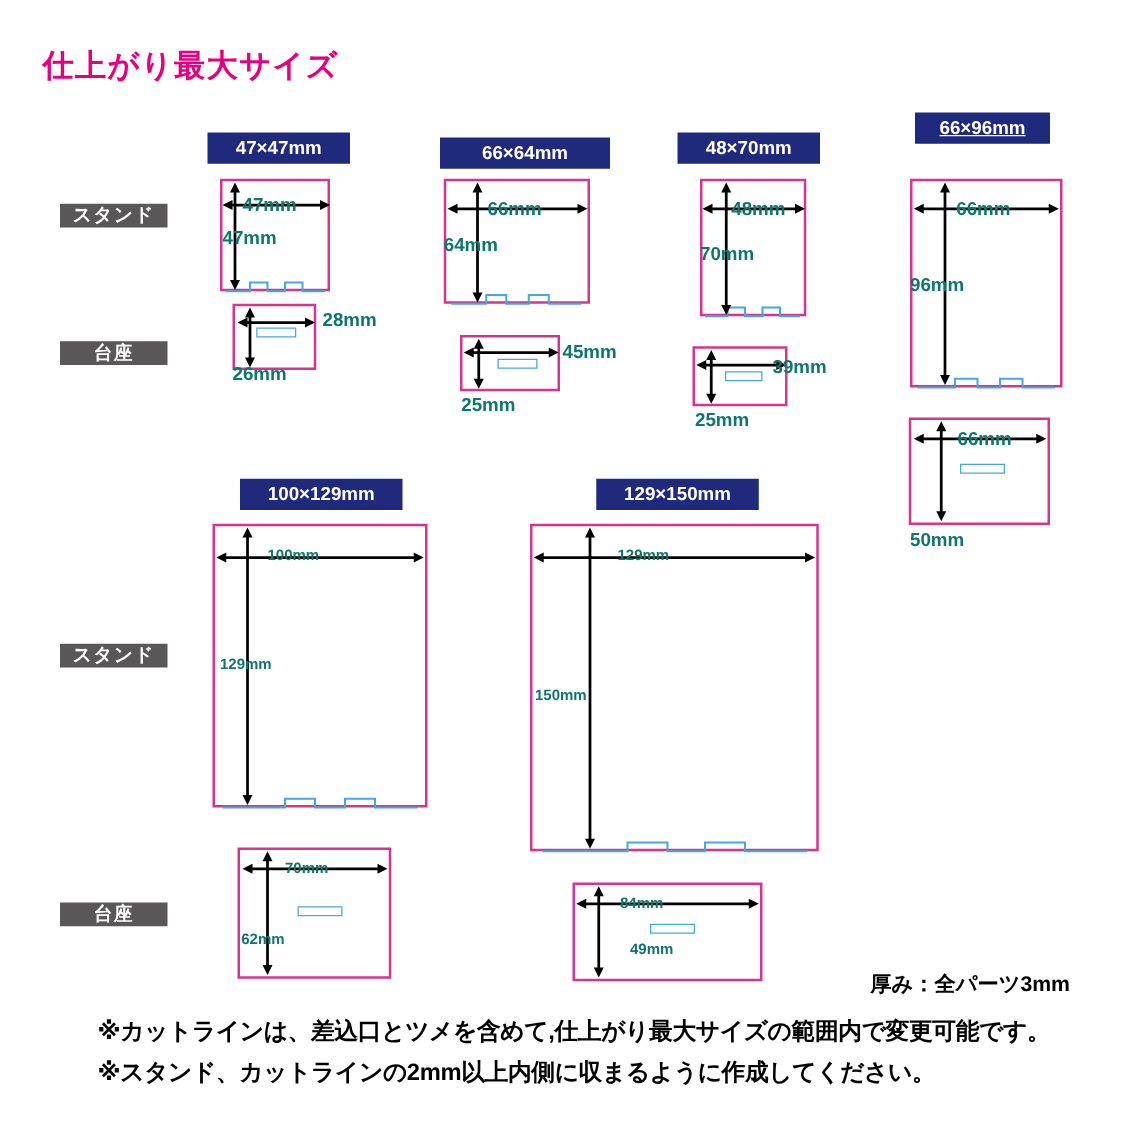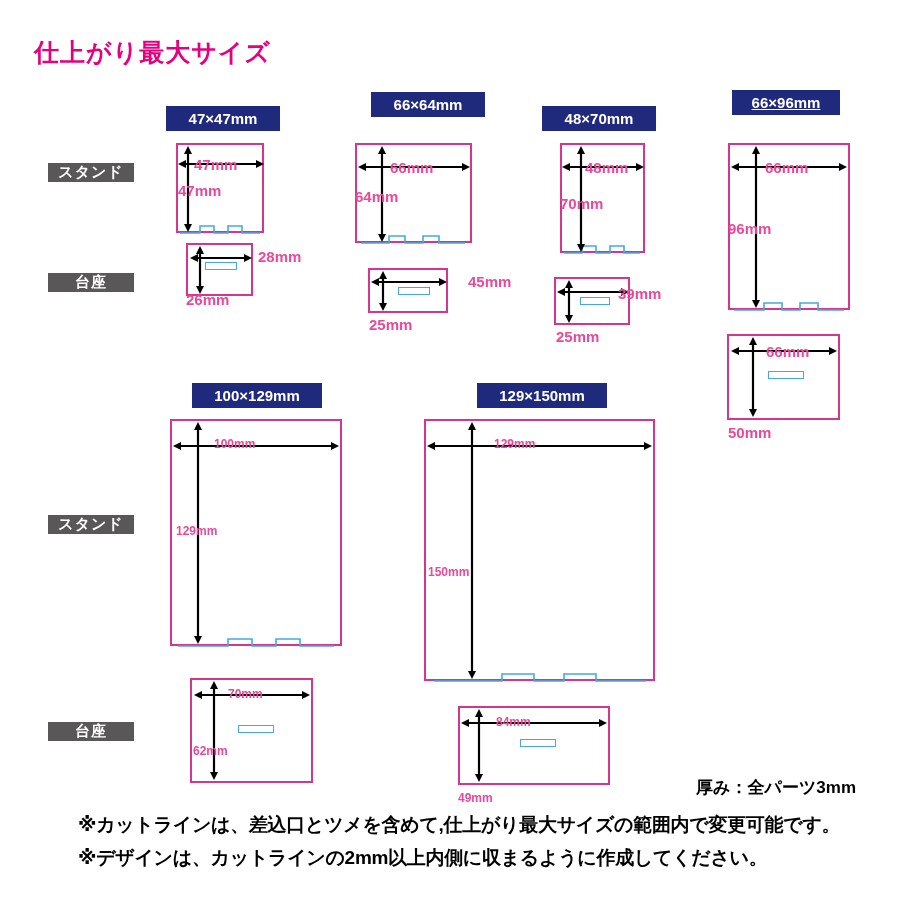--- a/index.html
+++ b/index.html
@@ -87,21 +87,21 @@
     position: absolute;
     pointer-events: none;
   }
   .dim svg { display: block; overflow: visible; }
 
   
   .dim-text {
     position: absolute;
     font-size: 15px;
     font-weight: bold;
-    color: #ec4899;
+    color: #0f766e;
     white-space: nowrap;
     background: transparent;
   }
   .dim-text.big { font-size: 12px; }
 
   
   .thickness-note {
     position: absolute;
     right: 44px;
     top: 776px;
@@ -170,21 +170,21 @@
 <div class="dim" style="left:194px; top:246px;">
   <svg width="12" height="48" viewBox="0 0 12 48">
     <line x1="6" y1="4" x2="6" y2="44" stroke="#000" stroke-width="2.2"></line>
     <polygon points="6,0 2,8 10,8" fill="#000"></polygon>
     <polygon points="6,48 2,40 10,40" fill="#000"></polygon>
   </svg>
 </div>
 <div class="dim-text" style="left:258px; top:248px;">28mm</div>
 <div class="dim-text" style="left:186px; top:291px;">26mm</div>
 
-<div class="size-badge" style="left:352px; top:92px; width:114px;margin-left:19px;">66×64mm</div>
+<div class="size-badge" style="left:352px; top:110px; width:136px;">66×64mm</div>
 
 <div class="part" style="left:355px; top:143px; width:117px; height:100px;"></div>
 <div class="tabs" style="left:355px; top:223px;">
   <svg width="118" height="22" viewBox="0 0 118 22">
     <path d="M6 20 L34 20 L34 13 L50 13 L50 20 L68 20 L68 13 L84 13 L84 20 L110 20" fill="none" stroke="#45a8e0" stroke-width="1.6"></path>
   </svg>
 </div>
 <div class="dim" style="left:358px; top:161px;">
   <svg width="112" height="12" viewBox="0 0 112 12">
     <line x1="4" y1="6" x2="108" y2="6" stroke="#000" stroke-width="2.2"></line>
@@ -211,21 +211,21 @@
     <polygon points="76,6 68,2 68,10" fill="#000"></polygon>
   </svg>
 </div>
 <div class="dim" style="left:377px; top:271px;">
   <svg width="12" height="40" viewBox="0 0 12 40">
     <line x1="6" y1="4" x2="6" y2="36" stroke="#000" stroke-width="2.2"></line>
     <polygon points="6,0 2,8 10,8" fill="#000"></polygon>
     <polygon points="6,40 2,32 10,32" fill="#000"></polygon>
   </svg>
 </div>
-<div class="dim-text" style="left:468px; top:273px;">45mm</div>
+<div class="dim-text" style="left:450px; top:273px;">45mm</div>
 <div class="dim-text" style="left:369px; top:316px;">25mm</div>
 
 <div class="size-badge" style="left:542px; top:106px; width:114px;">48×70mm</div>
 
 <div class="part" style="left:560px; top:143px; width:85px; height:110px;"></div>
 <div class="tabs" style="left:560px; top:233px;">
   <svg width="86" height="22" viewBox="0 0 86 22">
     <path d="M4 20 L22 20 L22 13 L36 13 L36 20 L50 20 L50 13 L64 13 L64 20 L80 20" fill="none" stroke="#45a8e0" stroke-width="1.6"></path>
   </svg>
 </div>
@@ -369,36 +369,36 @@
   </svg>
 </div>
 <div class="dim" style="left:466px; top:422px;">
   <svg width="12" height="257" viewBox="0 0 12 257">
     <line x1="6" y1="4" x2="6" y2="253" stroke="#000" stroke-width="2.2"></line>
     <polygon points="6,0 2,8 10,8" fill="#000"></polygon>
     <polygon points="6,257 2,249 10,249" fill="#000"></polygon>
   </svg>
 </div>
 <div class="dim-text big" style="left:494px; top:437px;">129mm</div>
-<div class="dim-text big" style="left:428px; top:565px;">150mm</div>
+<div class="dim-text big" style="left:428px; top:549px;">150mm</div>
 
 <div class="part" style="left:458px; top:706px; width:152px; height:79px;"></div>
 <div class="slot" style="left:520px; top:739px; width:36px; height:8px;"></div>
 <div class="dim" style="left:461px; top:717px;">
   <svg width="146" height="12" viewBox="0 0 146 12">
     <line x1="4" y1="6" x2="142" y2="6" stroke="#000" stroke-width="2.2"></line>
     <polygon points="0,6 8,2 8,10" fill="#000"></polygon>
     <polygon points="146,6 138,2 138,10" fill="#000"></polygon>
   </svg>
 </div>
 <div class="dim" style="left:473px; top:709px;">
   <svg width="12" height="73" viewBox="0 0 12 73">
     <line x1="6" y1="4" x2="6" y2="69" stroke="#000" stroke-width="2.2"></line>
     <polygon points="6,0 2,8 10,8" fill="#000"></polygon>
     <polygon points="6,73 2,65 10,65" fill="#000"></polygon>
   </svg>
 </div>
 <div class="dim-text big" style="left:496px; top:715px;">84mm</div>
-<div class="dim-text big" style="left:458px; top:791px;">49mm</div>
+<div class="dim-text big" style="left:458px; top:752px;padding-left:46px;">49mm</div>
 
 <div class="thickness-note">厚み：全パーツ3mm</div>
 <div class="note-line note-1">※カットラインは、差込口とツメを含めて,仕上がり最大サイズの範囲内で変更可能です。</div>
-<div class="note-line note-2">※デザインは、カットラインの2mm以上内側に収まるように作成してください。</div>
+<div class="note-line note-2">※スタンド、カットラインの2mm以上内側に収まるように作成してください。</div>
 
 </body></html>

